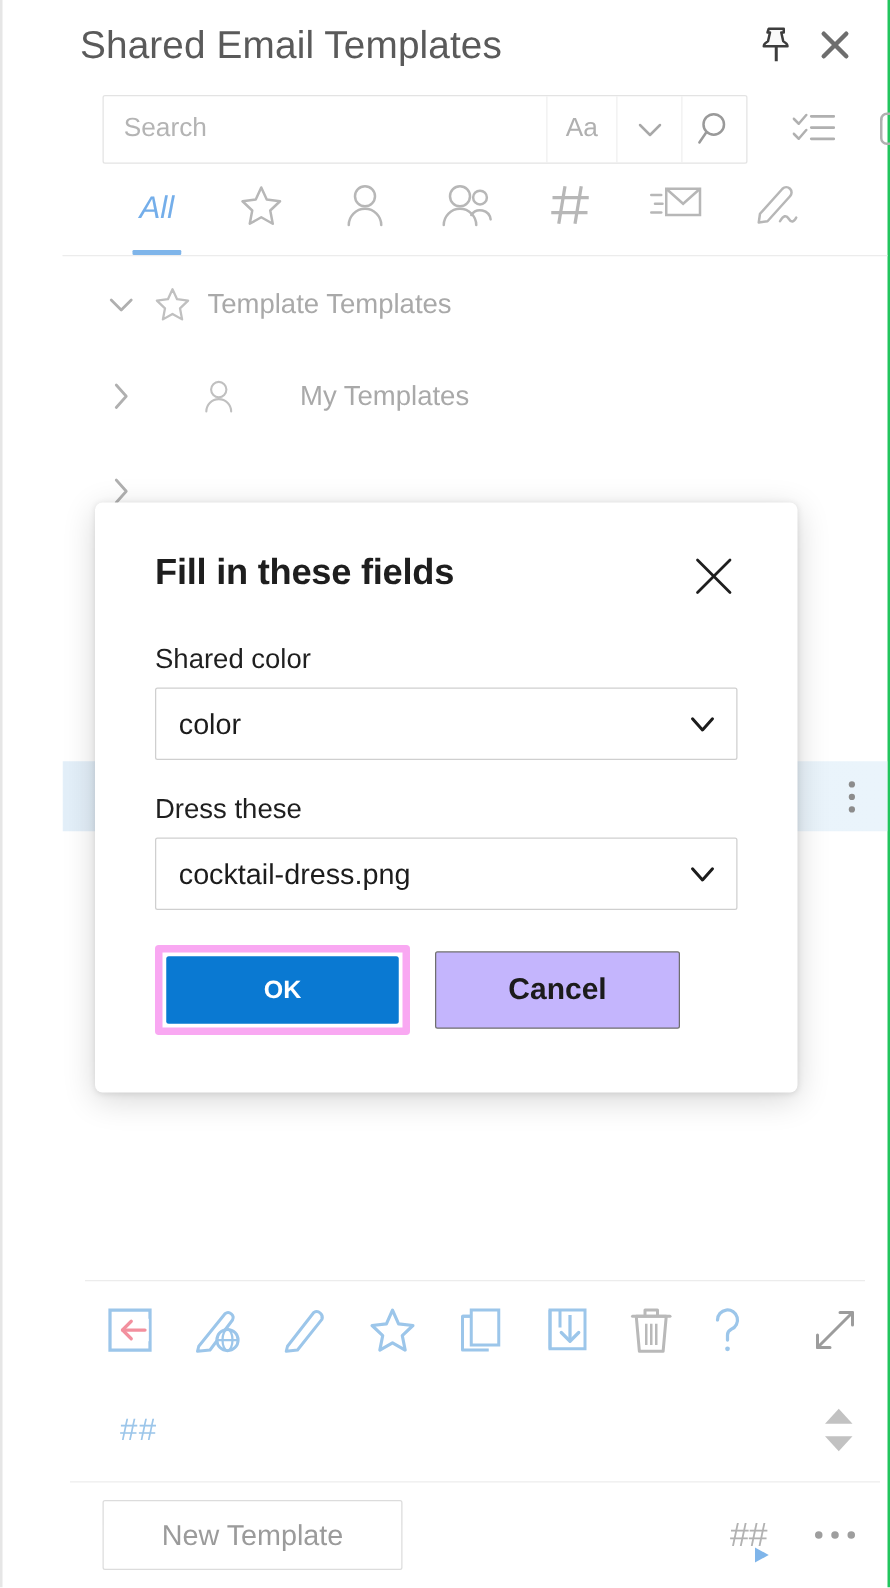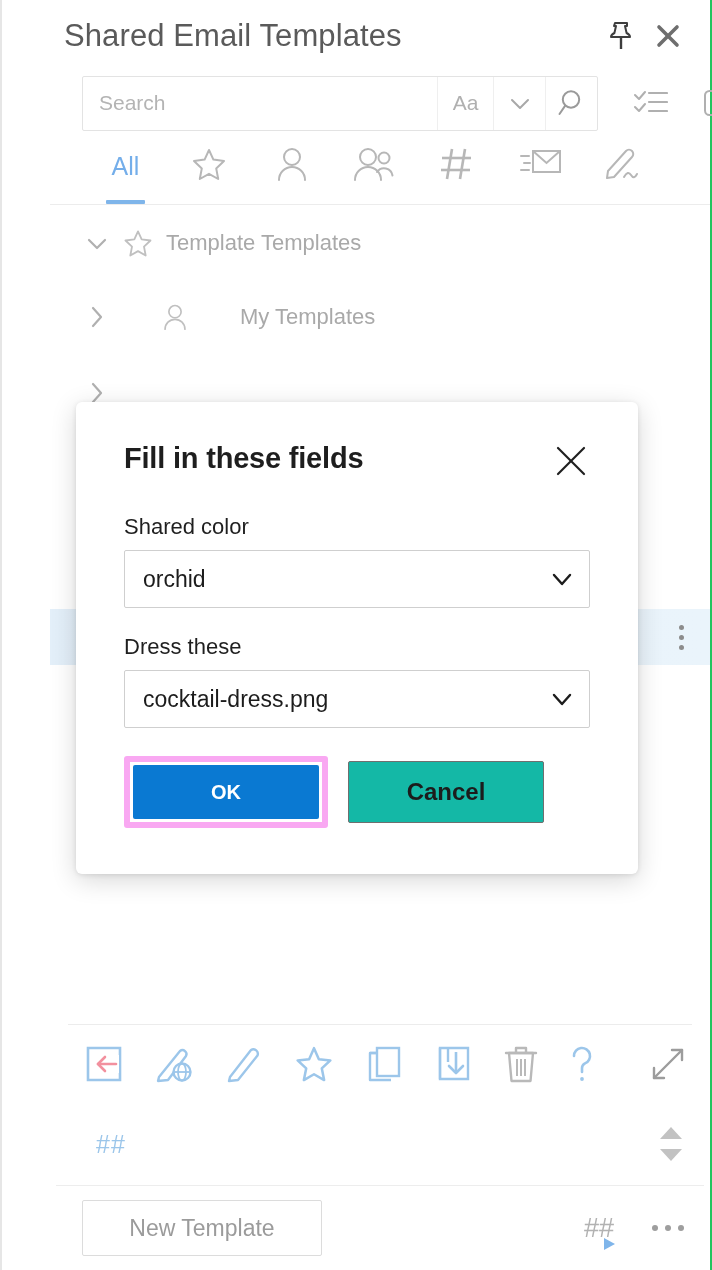--- a/index.html
+++ b/index.html
@@ -127,20 +127,21 @@
   .tab {
     width: 83px;
     height: 100%;
     display: flex;
     align-items: center;
     justify-content: center;
     position: relative;
     cursor: pointer;
     padding-bottom: 6px;
     box-sizing: border-box;
+    font-style: italic;
   }
   .tab-all {
     font-size: 25px;
     color: #74aeea;
   }
   .tab.active::after {
     content: "";
     position: absolute;
     left: 22px;
     right: 22px;
@@ -398,21 +399,21 @@
     color: #fff;
     font-family: "Liberation Sans", sans-serif;
     font-size: 20px;
     font-weight: bold;
     border-radius: 2px;
     cursor: pointer;
   }
   .btn-cancel {
     width: 196px;
     height: 62px;
-    background: #14b8a6;
+    background: #c4b5fd;
     border: 1px solid #6f6f6f;
     color: #1c1c1c;
     font-family: "Liberation Sans", sans-serif;
     font-size: 24px;
     font-weight: bold;
     border-radius: 2px;
     cursor: pointer;
     margin-left: 12px;
   }
 </style>
@@ -726,21 +727,21 @@
       <button class="modal-close" aria-label="close dialog">
         <svg width="34" height="34" viewBox="0 0 34 34">
           <line x1="4" y1="4" x2="30" y2="30" stroke="#1e1e1e" stroke-width="2.2" stroke-linecap="round"></line>
           <line x1="30" y1="4" x2="4" y2="30" stroke="#1e1e1e" stroke-width="2.2" stroke-linecap="round"></line>
         </svg>
       </button>
     </div>
 
     <div class="field-label">Shared color</div>
     <div class="select-wrap">
-      <div class="select-value">orchid</div>
+      <div class="select-value">color</div>
       <div class="select-arrow">
         <svg width="26" height="26" viewBox="0 0 26 26">
           <polyline points="5,9 13,18 21,9" fill="none" stroke="#1c1c1c" stroke-width="2.4" stroke-linecap="round" stroke-linejoin="round"></polyline>
         </svg>
       </div>
     </div>
 
     <div class="field-label">Dress these</div>
     <div class="select-wrap">
       <div class="select-value">cocktail-dress.png</div>

